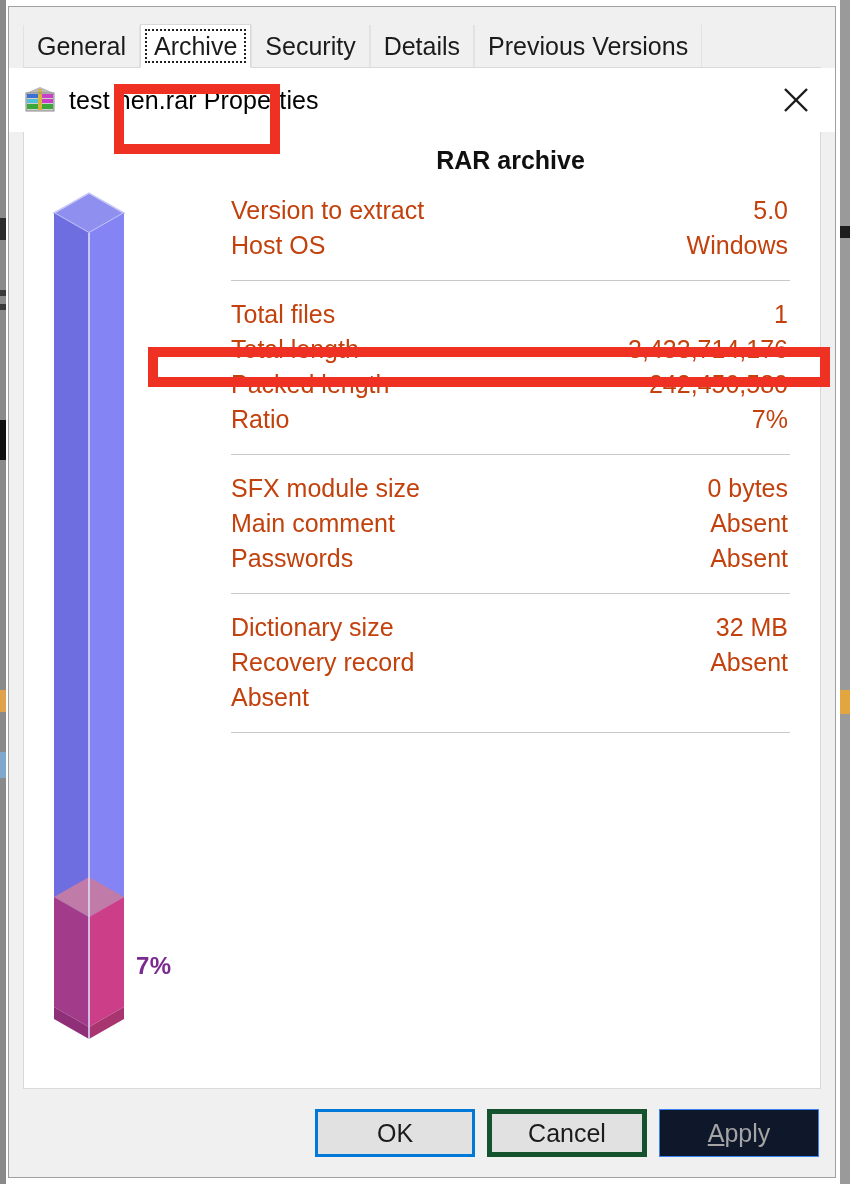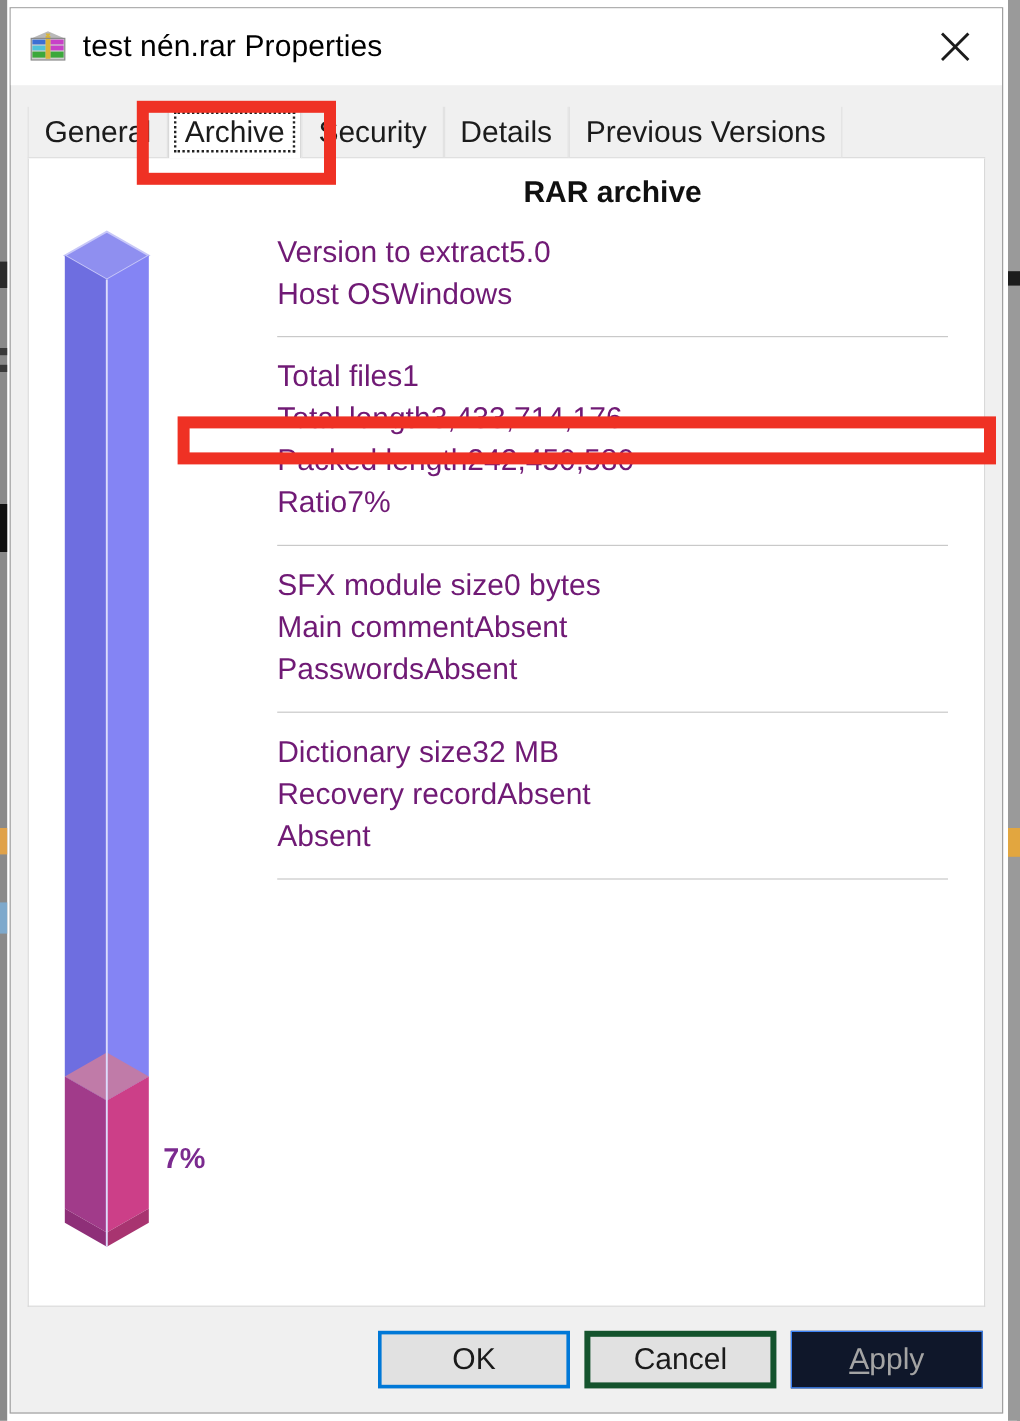--- a/index.html
+++ b/index.html
@@ -161,23 +161,24 @@
   }
   #archive-type {
     text-align: center;
     font-size: 25px;
     font-weight: bold;
     color: #101010;
     margin-bottom: 18px;
   }
   .info-row {
     display: flex;
+    justify-content: space-between;
     align-items: baseline;
     font-size: 25px;
-    color: #701a75;
+    color: #c2410c;
     line-height: 35px;
     padding-right: 2px;
   }
   .info-row .k { white-space: nowrap; }
   .info-row .v { white-space: nowrap; text-align: right; }
   .sep {
     height: 1px;
     background: #c9c9c9;
     margin: 17px 0 16px 0;
   }
@@ -239,20 +240,39 @@
   <div class="bg-mark" style="left:0;top:304px;width:6px;height:6px;background:#3a3a3a;"></div>
   <div class="bg-mark" style="left:0;top:420px;width:6px;height:40px;background:#111111;"></div>
   <div class="bg-mark" style="left:0;top:690px;width:6px;height:22px;background:#e0a24a;"></div>
   <div class="bg-mark" style="left:0;top:752px;width:6px;height:26px;background:#7ea9cc;"></div>
   <div class="bg-strip" style="left:840px;top:0;width:10px;height:1184px;background:#9a9a9a;"></div>
   <div class="bg-mark" style="left:840px;top:226px;width:10px;height:12px;background:#1d1d1d;"></div>
   <div class="bg-mark" style="left:840px;top:690px;width:10px;height:24px;background:#e2a63f;"></div>
 </div>
 
 <div id="dialog">
+
+  <div id="tabstrip">
+    <div class="tab">
+        <span>General</span>
+      </div>
+    <div class="tab selected">
+        <span>Archive</span>
+        <span class="tab-focus"></span>
+      </div>
+    <div class="tab">
+        <span>Security</span>
+      </div>
+    <div class="tab">
+        <span>Details</span>
+      </div>
+    <div class="tab">
+        <span>Previous Versions</span>
+      </div>
+  </div>
 
   <div id="titlebar">
     <div id="app-icon">
       <svg width="30" height="28" viewBox="0 0 30 28">
         <polygon points="1,7 15,1 29,7 15,13" fill="#b9b9b9"></polygon>
         <rect x="1" y="7" width="28" height="18" fill="#cfcfcf"></rect>
         <rect x="2" y="8" width="11" height="4" fill="#3b6fd4"></rect>
         <rect x="17" y="8" width="11" height="4" fill="#c83fc8"></rect>
         <rect x="2" y="13" width="11" height="4" fill="#4fc2d8"></rect>
         <rect x="17" y="13" width="11" height="4" fill="#c83fc8"></rect>
@@ -265,39 +285,20 @@
     </div>
     <div id="title-text">test nén.rar Properties</div>
     <div id="close-button">
       <svg width="34" height="34" viewBox="0 0 34 34">
         <line x1="6" y1="6" x2="28" y2="28" stroke="#1b1b1b" stroke-width="2.4"></line>
         <line x1="28" y1="6" x2="6" y2="28" stroke="#1b1b1b" stroke-width="2.4"></line>
       </svg>
     </div>
   </div>
 
-  <div id="tabstrip">
-    <div class="tab">
-        <span>General</span>
-      </div>
-    <div class="tab selected">
-        <span>Archive</span>
-        <span class="tab-focus"></span>
-      </div>
-    <div class="tab">
-        <span>Security</span>
-      </div>
-    <div class="tab">
-        <span>Details</span>
-      </div>
-    <div class="tab">
-        <span>Previous Versions</span>
-      </div>
-  </div>
-
   <div id="tabpage">
 
     <div id="ratio-graphic">
       <svg width="90" height="860" viewBox="0 0 90 860" preserveAspectRatio="none">
 
         <polygon points="10,26 45,6 80,26 45,46" fill="#8f8ff0" stroke="#c8c8f8" stroke-width="1.5"></polygon>
 
         <polygon points="10,26 45,46 45,730 10,710" fill="#6e6ee0"></polygon>
 
         <polygon points="80,26 45,46 45,730 80,710" fill="#8484f4"></polygon>

